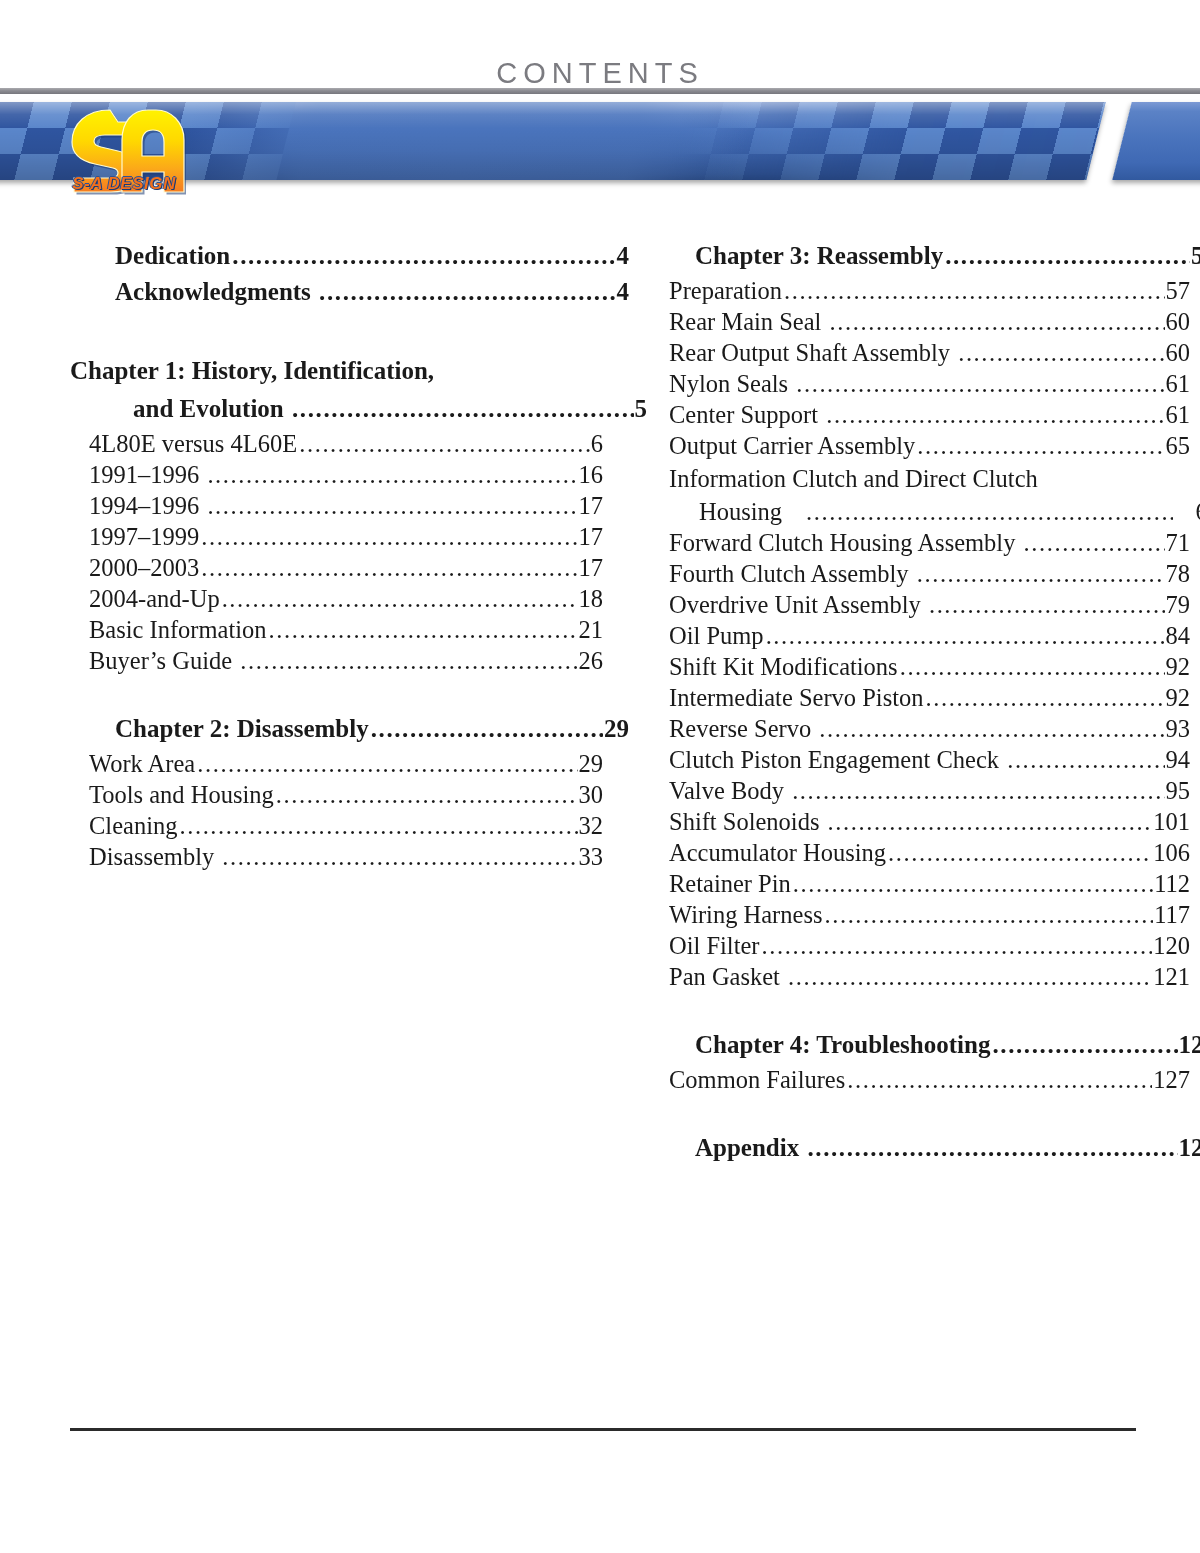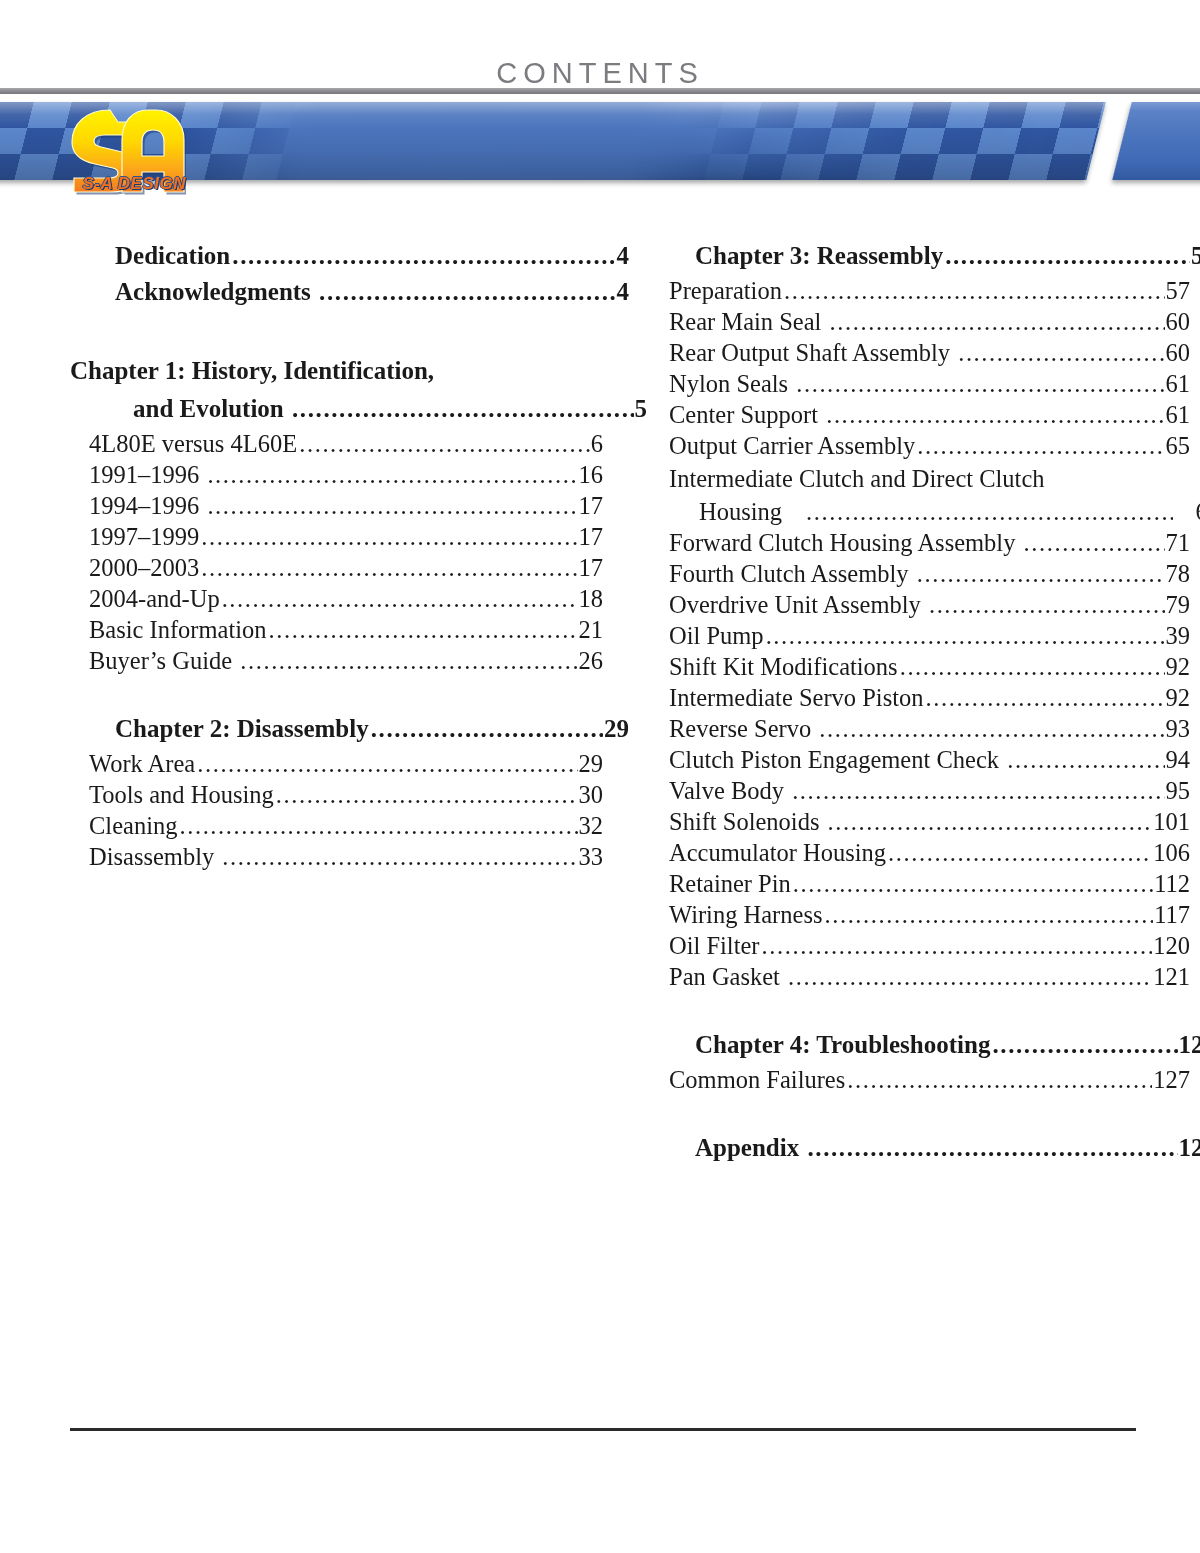--- a/index.html
+++ b/index.html
@@ -290,21 +290,21 @@
 
     <g transform="translate(2.5,2.5)" fill="#1d3a74" opacity="0.55">
       <path d="M54 6 C30 6 16 20 16 38 C16 50 25 57 39 60 L57 64 C61 65 62 67 62 69 C62 72 59 74 53 74 L18 74 L18 88 L55 88 C75 88 84 79 84 67 C84 56 76 50 62 47 L45 43 C40 42 38 40 38 37 C38 33 42 31 49 31 L78 31 L78 18 L62 18 Z"></path>
       <path d="M92 6 C76 6 66 18 66 36 L66 88 L86 88 L86 68 L108 68 L108 88 L128 88 L128 36 C128 18 115 6 100 6 Z M86 52 L86 38 C86 30 90 26 97 26 C104 26 108 30 108 38 L108 52 Z"></path>
     </g>
 
     <path d="M54 6 C30 6 16 20 16 38 C16 50 25 57 39 60 L57 64 C61 65 62 67 62 69 C62 72 59 74 53 74 L18 74 L18 88 L55 88 C75 88 84 79 84 67 C84 56 76 50 62 47 L45 43 C40 42 38 40 38 37 C38 33 42 31 49 31 L78 31 L78 18 L62 18 Z" fill="url(#sagrad)" stroke="#fffbcf" stroke-width="1.2"></path>
 
     <path d="M92 6 C76 6 66 18 66 36 L66 88 L86 88 L86 68 L108 68 L108 88 L128 88 L128 36 C128 18 115 6 100 6 Z M86 52 L86 38 C86 30 90 26 97 26 C104 26 108 30 108 38 L108 52 Z" fill="url(#sagrad)" stroke="#fffbcf" stroke-width="1.2"></path>
   </svg>
-  <div style="position:absolute; top:70px; left:6px; width:124px; text-align:right;
+  <div style="position:absolute; top:70px; left:6px; width:124px; text-align:center;
               font-family:'Liberation Sans','DejaVu Sans',sans-serif; font-style:italic;
               font-weight:bold; font-size:17px; letter-spacing:0.5px; color:#f2701c;
               text-shadow: 1px 1px 0 #1d3a74, -1px 0 0 #2d5396, 0 -1px 0 #2d5396, 1px 0 0 #2d5396;">S-A DESIGN</div>
 </div>
 
 <div class="columns">
   <div class="col col-left" id="col-left">
       <div class="toc-entry chapter">
         <span class="label">Dedication</span>
         <span class="leader"></span>
@@ -418,21 +418,21 @@
       <div class="toc-entry sub">
         <span class="label">Center Support </span>
         <span class="leader"></span>
         <span class="page">61</span>
       </div>
       <div class="toc-entry sub">
         <span class="label">Output Carrier Assembly</span>
         <span class="leader"></span>
         <span class="page">65</span>
       </div>
-      <div class="sub-noleader">Intermediate Clutch and Direct Clutch</div>
+      <div class="sub-noleader">Information Clutch and Direct Clutch</div>
       <div class="toc-entry sub sub-cont">
         <span class="label">Housing</span>
         <span class="leader"></span>
         <span class="page">68</span>
       </div>
       <div class="toc-entry sub">
         <span class="label">Forward Clutch Housing Assembly </span>
         <span class="leader"></span>
         <span class="page">71</span>
       </div>
@@ -442,21 +442,21 @@
         <span class="page">78</span>
       </div>
       <div class="toc-entry sub">
         <span class="label">Overdrive Unit Assembly </span>
         <span class="leader"></span>
         <span class="page">79</span>
       </div>
       <div class="toc-entry sub">
         <span class="label">Oil Pump</span>
         <span class="leader"></span>
-        <span class="page">39</span>
+        <span class="page">84</span>
       </div>
       <div class="toc-entry sub">
         <span class="label">Shift Kit Modifications</span>
         <span class="leader"></span>
         <span class="page">92</span>
       </div>
       <div class="toc-entry sub">
         <span class="label">Intermediate Servo Piston</span>
         <span class="leader"></span>
         <span class="page">92</span>

